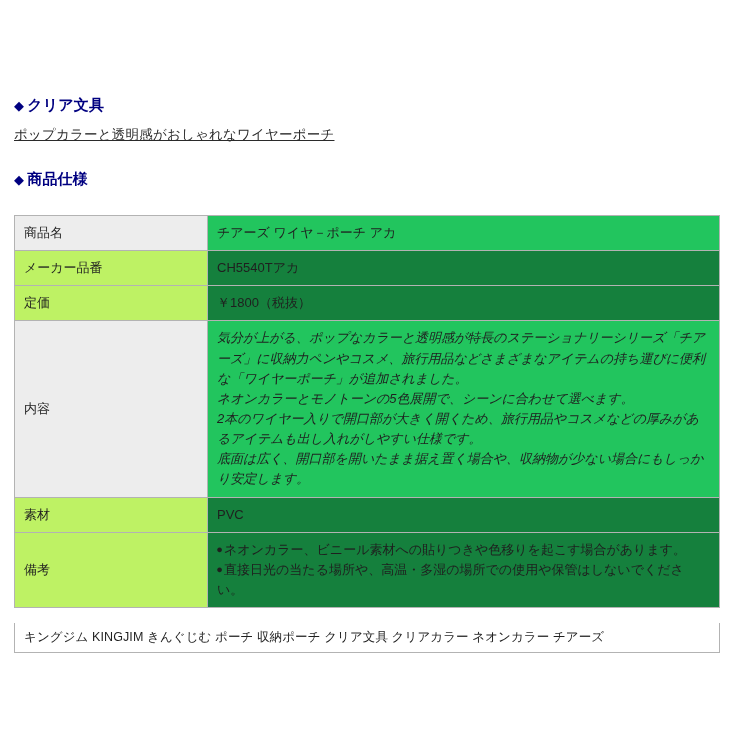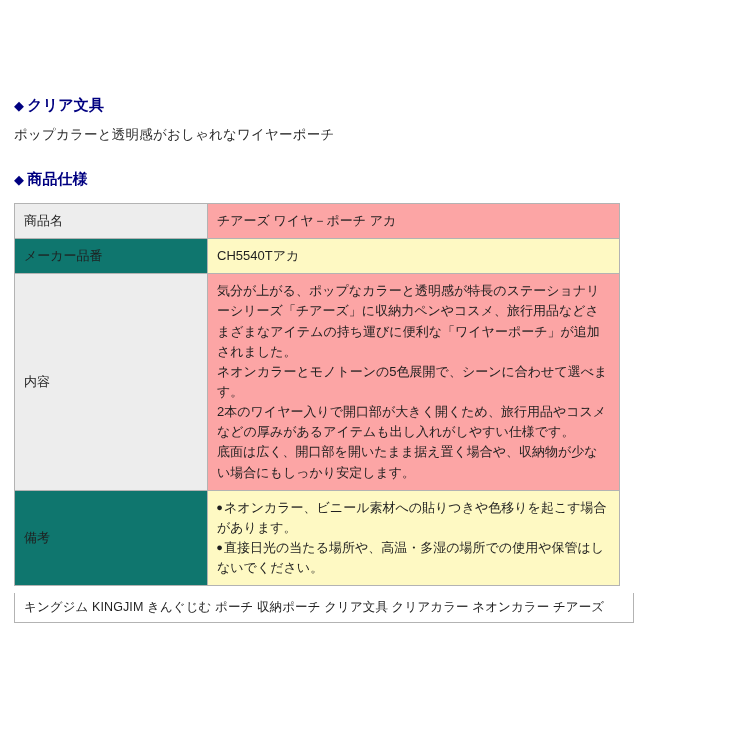--- a/index.html
+++ b/index.html
@@ -36,71 +36,72 @@
     line-height: 1;
     position: relative;
     top: 0px;
   }
   #feature-heading { padding-top: 96px; }
   .feature-text {
     font-size: 13.5px;
     color: #2b2b2b;
     margin-top: 11px;
     letter-spacing: 0.2px;
+    text-decoration: underline;
   }
   #spec-heading { margin-top: 26px; }
 
   table.spec-table {
-    width: 606px;
+    width: 706px;
     border-collapse: collapse;
-    margin-top: 14px;
+    margin-top: 26px;
     table-layout: fixed;
     border: 1px solid #b3b3b3;
   }
   table.spec-table td {
     border: 1px solid #b3b3b3;
     padding: 7px 9px;
     font-size: 13px;
     line-height: 1.55;
     vertical-align: middle;
     color: #1f1f1f;
   }
   td.label-cell {
     width: 174px;
-    background: #0f766e;
+    background: #bef264;
     white-space: nowrap;
   }
   td.value-cell {
-    background: #fef9c3;
+    background: #15803d;
   }
   tr.shaded td.value-cell {
-    background: #fca5a5;
+    background: #22c55e;
   }
   tr.shaded td.label-cell {
     background: #ededed;
   }
   td.tall {
     padding-top: 9px;
     padding-bottom: 9px;
   }
-  .desc-line { display: block; }
+  .desc-line { display: block; font-style: italic; }
   .note-line {
     display: block;
     text-indent: -0.05em;
   }
   .bullet-dot {
     font-size: 11px;
     position: relative;
     top: -1px;
     margin-right: 1px;
   }
   table.keyword-table {
-    width: 620px;
+    width: 706px;
     border-collapse: collapse;
-    margin-top: 7px;
+    margin-top: 15px;
     border: 1px solid #b3b3b3;
     border-top: none;
   }
   table.keyword-table td {
     border: 1px solid #b3b3b3;
     border-top: none;
     padding: 6px 9px;
     font-size: 12.5px;
     color: #1f1f1f;
     background: #ffffff;
@@ -127,28 +128,36 @@
   <table class="spec-table">
     <tbody>
       <tr class="shaded">
         <td class="label-cell">商品名</td>
         <td class="value-cell">チアーズ ワイヤ－ポーチ アカ</td>
       </tr>
       <tr>
         <td class="label-cell">メーカー品番</td>
         <td class="value-cell">CH5540Tアカ</td>
       </tr>
+      <tr>
+        <td class="label-cell">定価</td>
+        <td class="value-cell">￥1800（税抜）</td>
+      </tr>
       <tr class="shaded">
         <td class="label-cell tall">内容</td>
         <td class="value-cell tall">
           <span class="desc-line">気分が上がる、ポップなカラーと透明感が特長のステーショナリーシリーズ「チアーズ」に収納力ペンやコスメ、旅行用品などさまざまなアイテムの持ち運びに便利な「ワイヤーポーチ」が追加されました。</span>
           <span class="desc-line">ネオンカラーとモノトーンの5色展開で、シーンに合わせて選べます。</span>
           <span class="desc-line">2本のワイヤー入りで開口部が大きく開くため、旅行用品やコスメなどの厚みがあるアイテムも出し入れがしやすい仕様です。</span>
           <span class="desc-line">底面は広く、開口部を開いたまま据え置く場合や、収納物が少ない場合にもしっかり安定します。</span>
         </td>
+      </tr>
+      <tr>
+        <td class="label-cell">素材</td>
+        <td class="value-cell">PVC</td>
       </tr>
       <tr>
         <td class="label-cell tall">備考</td>
         <td class="value-cell tall">
           <span class="note-line"><span class="bullet-dot">●</span><span>ネオンカラー、ビニール素材への貼りつきや色移りを起こす場合があります。</span></span>
           <span class="note-line"><span class="bullet-dot">●</span><span>直接日光の当たる場所や、高温・多湿の場所での使用や保管はしないでください。</span></span>
         </td>
       </tr>
     </tbody>
   </table>

